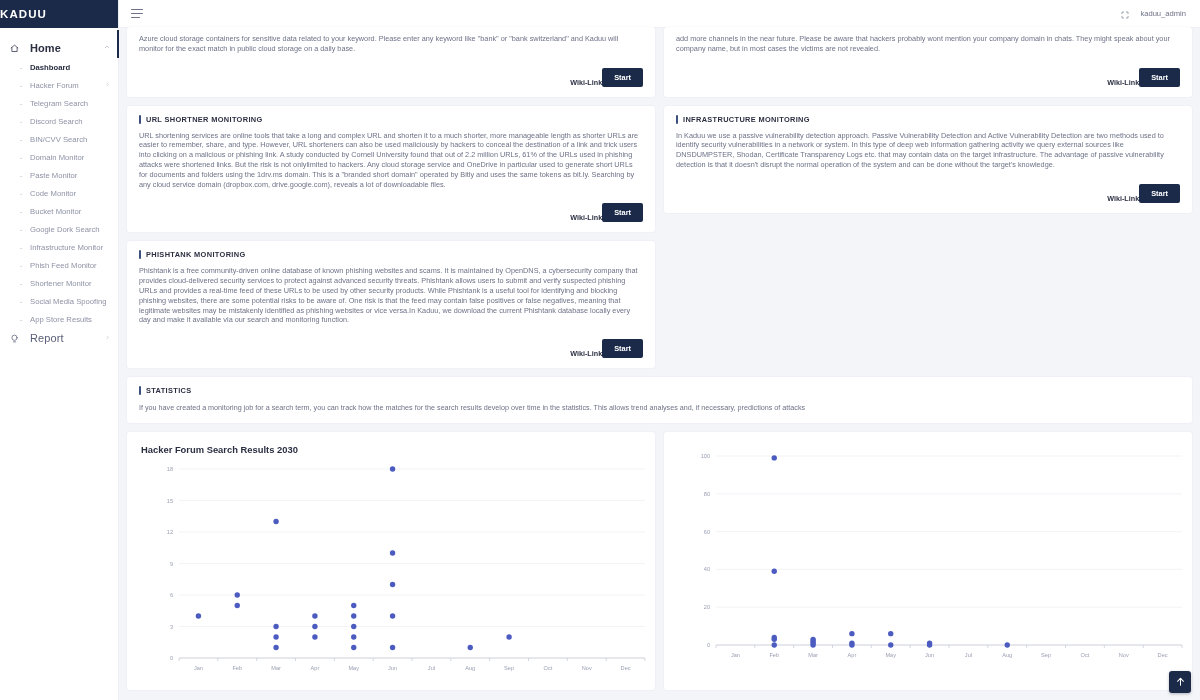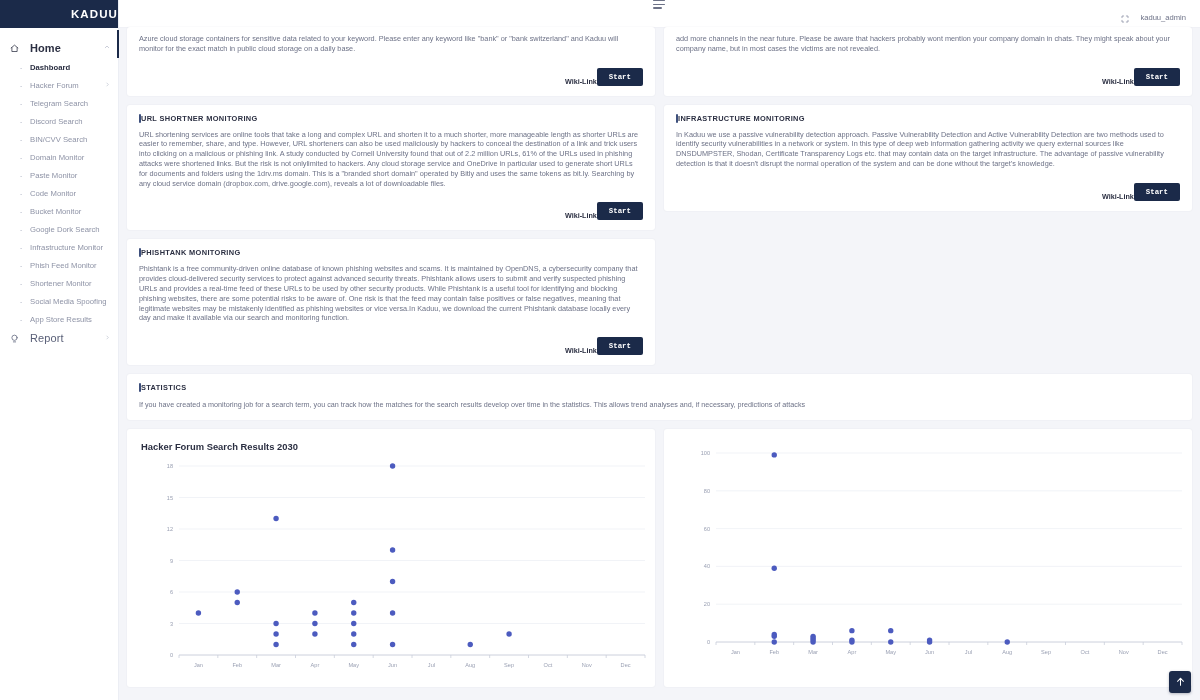--- a/index.html
+++ b/index.html
@@ -15,21 +15,21 @@
   
   #sidebar {
     width: 119px; min-width: 119px; height: 700px;
     background: #ffffff;
     border-right: 1px solid #eceef4;
     display: flex; flex-direction: column;
     position: relative;
   }
   #brand {
     height: 28px; background: #1b2a49;
-    display: flex; align-items: center; justify-content: flex-end;
+    display: flex; align-items: center; justify-content: flex-start;
   }
   #brand .logo {
     color: #ffffff; font-size: 11.5px; font-weight: bold;
     letter-spacing: 1.1px;
   }
   #nav { padding-top: 10px; }
   .nav-group-head {
     display: flex; align-items: center;
     padding: 4px 8px 4px 10px; gap: 5px;
     cursor: pointer; position: relative;
@@ -60,21 +60,20 @@
     width: 2px; height: 28px; background: #1b2a49;
   }
 
   
   #main { flex: 1; height: 700px; position: relative; overflow: hidden; background: #f4f5f9; }
   #topbar {
     height: 28px; background: #ffffff;
     display: flex; align-items: center;
     padding: 0 14px 0 12px;
     border-bottom: 1px solid #f0f1f6;
-    flex-direction: column;
   }
   #hamburger { cursor: pointer; width: 12px; }
   #hamburger span {
     display: block; height: 1.3px; background: #6d7287;
     margin-bottom: 2.4px; border-radius: 1px;
   }
   #hamburger span:last-child { margin-bottom: 0; width: 9px; }
   #topbar-right {
     margin-left: auto; display: flex; align-items: center; gap: 11px;
   }
@@ -87,21 +86,21 @@
 
   .card {
     background: #ffffff;
     border-radius: 3px;
     box-shadow: 0 0 2px rgba(30,40,70,.07);
     margin-bottom: 9px;
     padding: 9px 12px 10px 12px;
     position: relative;
   }
   .card-title {
-    display: flex; align-items: flex-start; 
+    display: flex; align-items: flex-start; gap: 5px;
     margin-bottom: 7px;
   }
   .card-title .bar {
     width: 2px; height: 9px; background: #3d4f7c; border-radius: 1px;
     flex: 0 0 2px;
   }
   .card-title .txt {
     font-size: 7.4px; font-weight: bold; letter-spacing: .35px;
     color: #2b2f42;
   }
@@ -115,21 +114,21 @@
   }
   .wiki-link {
     font-size: 7.2px; font-weight: bold; color: #2b2f42;
     cursor: pointer; text-decoration: none;
   }
   .start-btn {
     background: #1b2a49; color: #ffffff;
     border: none; border-radius: 2px;
     font-size: 7.4px; font-weight: bold;
     padding: 5px 12px; cursor: pointer;
-    font-family: Liberation Mono, monospace;
+    font-family: Liberation Sans, sans-serif;
   }
   .card.clipped-top { padding-top: 0; margin-top: -1px; }
   .card.clipped-top .card-body { padding-top: 7px; }
 
   
   #stats-card .card-body { font-size: 7.2px; }
 
   
   .chart-card {
     background: #ffffff; border-radius: 3px;

